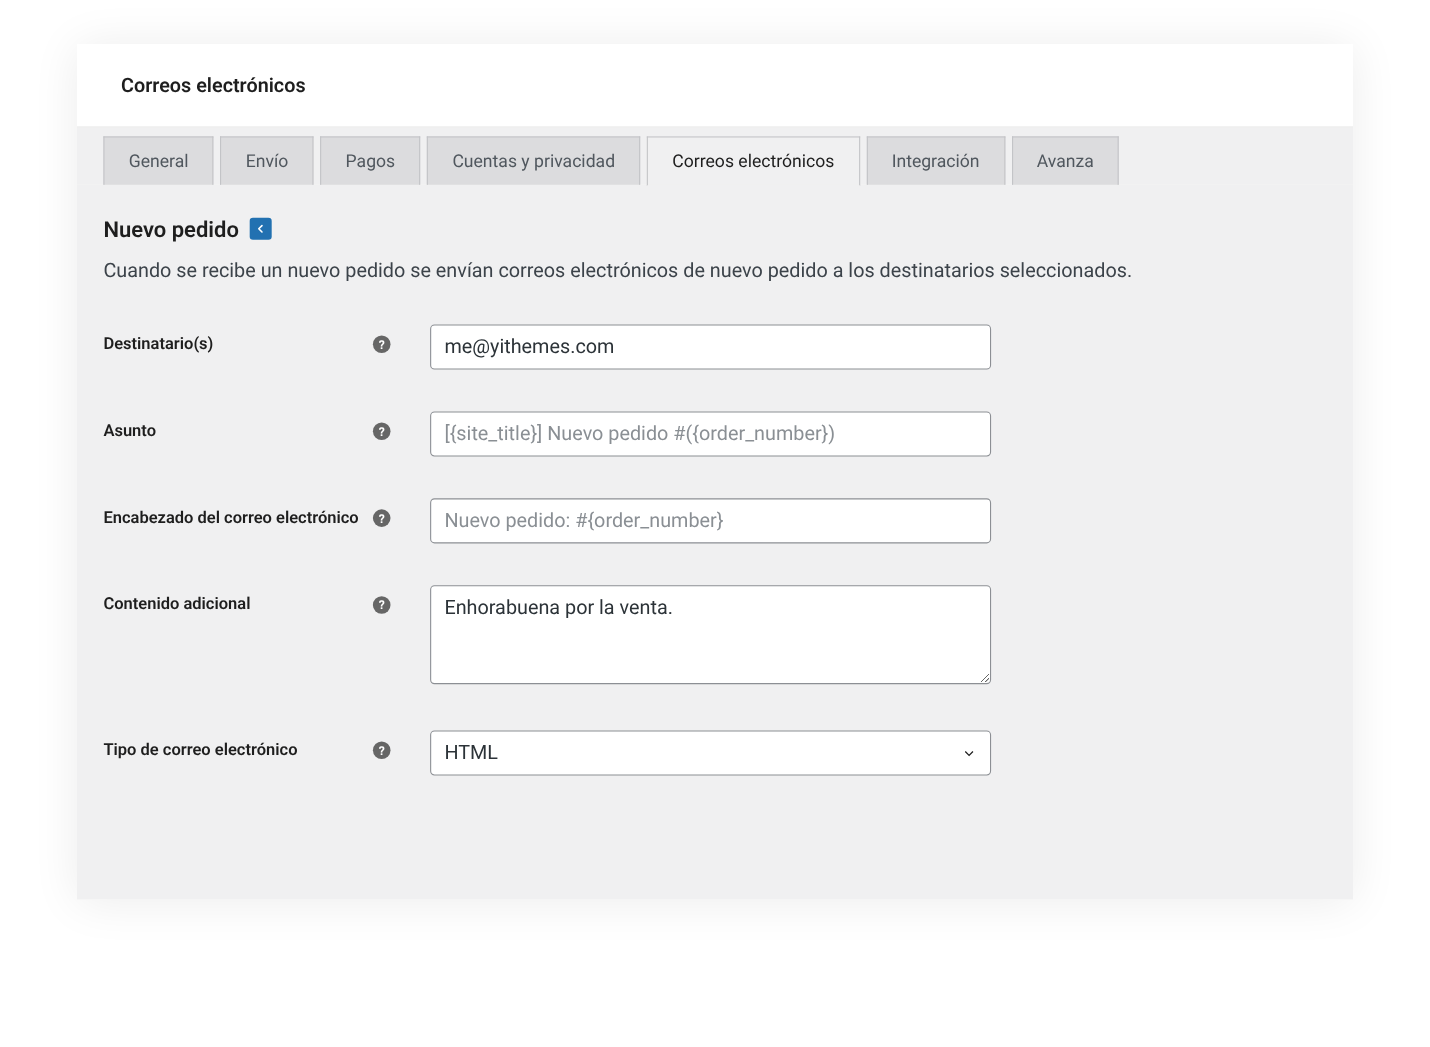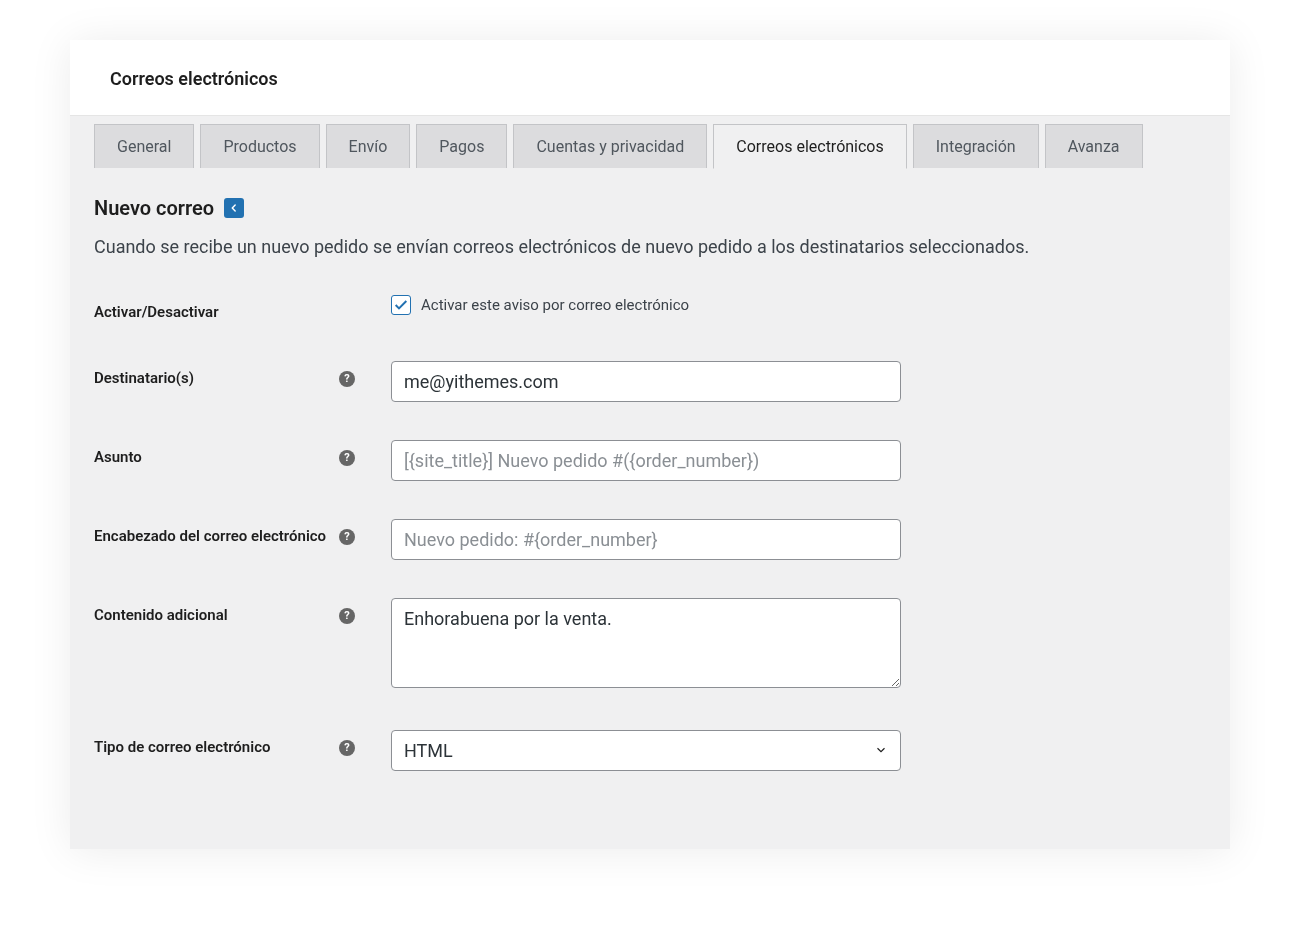--- a/index.html
+++ b/index.html
@@ -177,53 +177,39 @@
 </head>
 <body>
 
 <div class="panel">
   <div class="panel-header">
     <div class="panel-title">Correos electrónicos</div>
   </div>
 
   <div class="tabs">
     <div class="tab">General</div>
-    <div class="tab">Productos</div>
     <div class="tab">Envío</div>
     <div class="tab">Pagos</div>
     <div class="tab">Cuentas y privacidad</div>
     <div class="tab active">Correos electrónicos</div>
     <div class="tab">Integración</div>
     <div class="tab">Avanza</div>
   </div>
 
   <div class="content">
     <div class="section-title">
-      <h2>Nuevo correo</h2>
+      <h2>Nuevo pedido</h2>
       <span class="back-badge">
         <svg viewBox="0 0 24 24">
             <path d="M14 7l-5 5 5 5" stroke="#fff" stroke-width="2.5" fill="none" stroke-linecap="round" stroke-linejoin="round"></path>
           </svg>
       </span>
     </div>
     <p class="section-desc">Cuando se recibe un nuevo pedido se envían correos electrónicos de nuevo pedido a los destinatarios seleccionados.</p>
 
-    <div class="form-row">
-      <div class="form-label">
-        <span class="form-label-text">Activar/Desactivar</span>
-      </div>
-      <div class="form-field form-field-wide">
-        <span class="checkbox checked">
-          <svg viewBox="0 0 24 24">
-              <polyline points="4 12 9 17 20 6"></polyline>
-            </svg>
-        </span>
-        <span class="checkbox-label">Activar este aviso por correo electrónico</span>
-      </div>
-    </div>
 
     <div class="form-row">
       <div class="form-label">
         <span class="form-label-text">Destinatario(s)</span>
         <span class="help-icon">?</span>
       </div>
       <div class="form-field">
         <input type="text" value="me@yithemes.com" style="">
       </div>
     </div>

